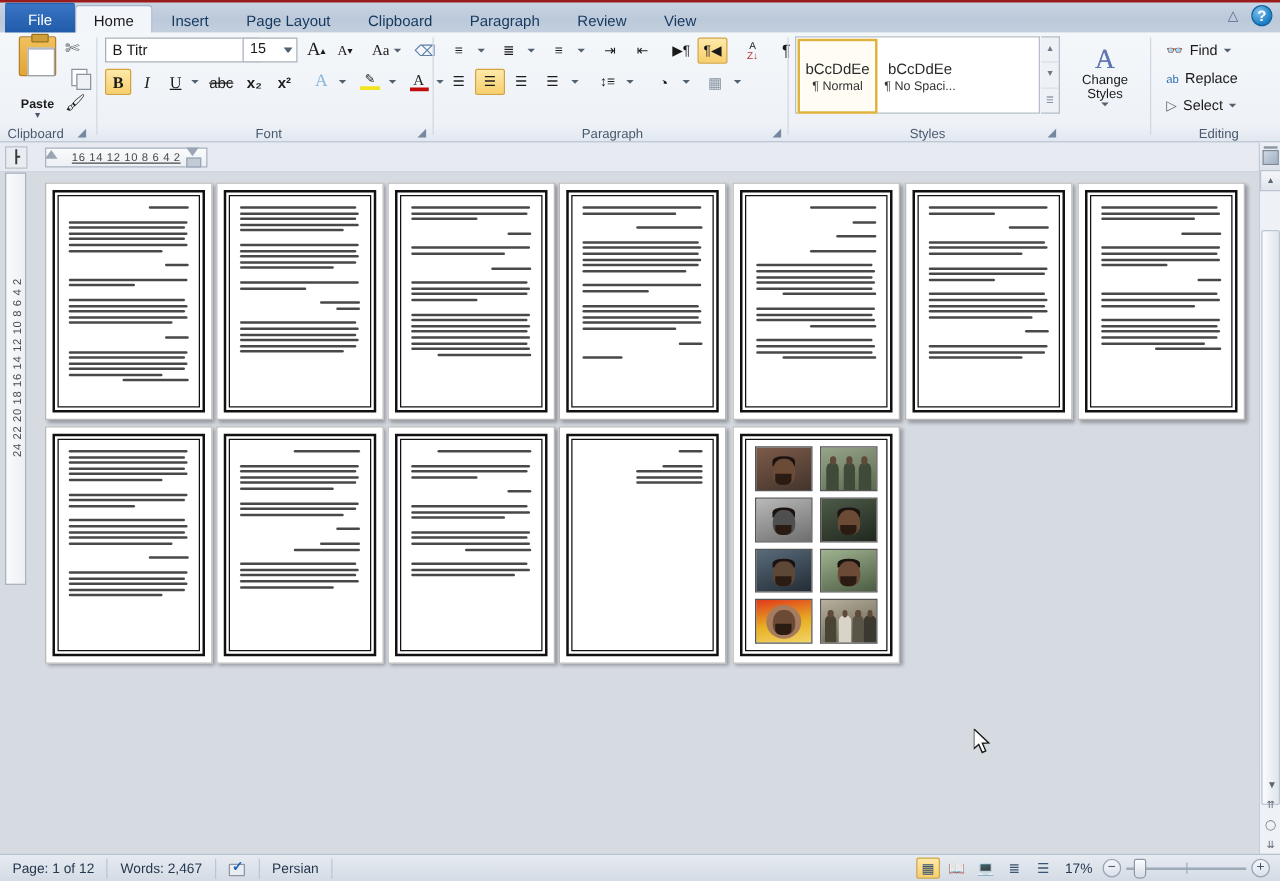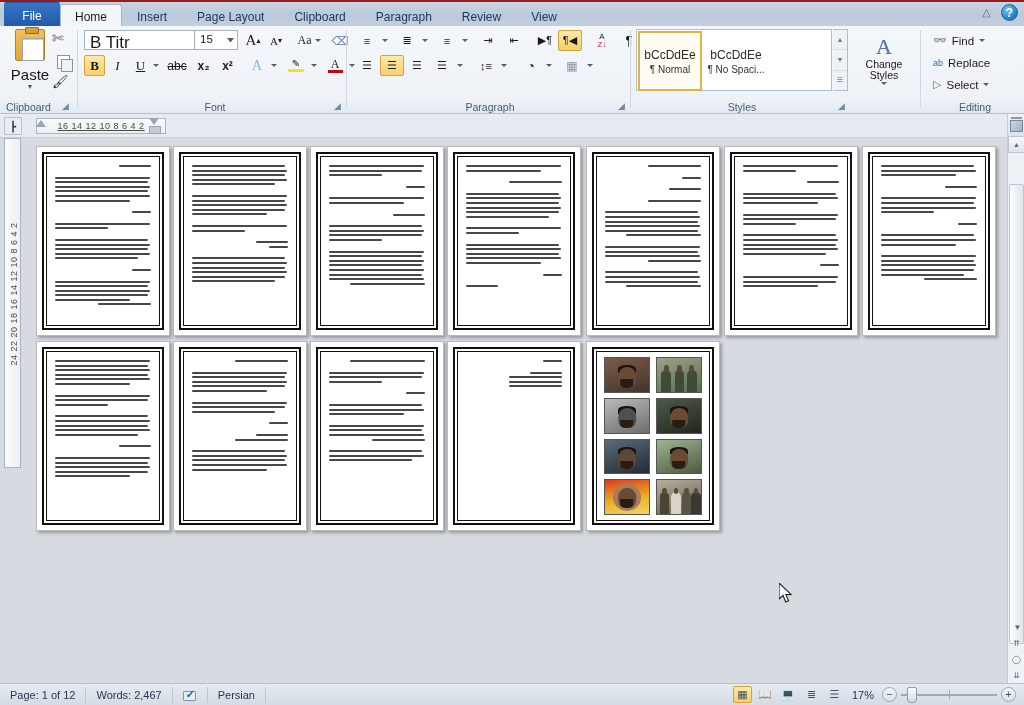--- a/index.html
+++ b/index.html
@@ -87,36 +87,36 @@
   }
   .clip-icon::before {
     content:""; position:absolute; top:-3px; left:9px; width:12px;height:5px;
     background:#cfa03a; border:1px solid #96701f; border-radius:1px;
   }
   .clip-icon::after {
     content:""; position:absolute; left:6px; top:8px; width:20px;height:21px;
     background:#fff; border:1px solid #9aa5b1;
     box-shadow: inset 0 4px 0 -3px #ccd, inset 0 8px 0 -7px #ccd, inset 0 12px 0 -11px #ccd;
   }
-  .paste-lbl { font-size: 15px; margin-top: 5px; }
+  .paste-lbl { font-size: 10px; margin-top: 17px; font-weight: bold; }
   .mini-arrow { font-size: 7px; color: #4a5a6e; line-height: 7px; }
   .clip-small { position: absolute; left: 52px; width: 22px; height: 21px; }
   .scissor { font-size: 14px; color:#5a5a5a; }
   .copy-ic {
     width: 13px;height:14px;border:1px solid #8a94a0;background:#fff;
     position:relative; margin: 3px auto 0;
   }
   .copy-ic::before{content:"";position:absolute;left:3px;top:3px;width:10px;height:11px;
     border:1px solid #8a94a0;background:#eef1f5;}
   .brush { font-size: 13px; }
 
   
   .fontname {
     position: absolute; left: 0; top: 4px; width: 125px; height: 20px;
-    background: #fff; border: 1px solid #a7b0bb; font-size: 17px;
+    background: #fff; border: 1px solid #a7b0bb; font-size: 12px;
     padding: 2px 16px 10px 5px;
   }
   .fontsize {
     position: absolute; left: 110px; top: 4px; width: 44px; height: 20px;
     background: #fff; border: 1px solid #a7b0bb; font-size: 11.5px;
     padding: 2px 14px 0 5px;
   }
   .combo-arrow {
     position: absolute; right: 3px; top: 7px; width: 7px; height: 6px;
     border-left: 3.5px solid transparent; border-right: 3.5px solid transparent;

